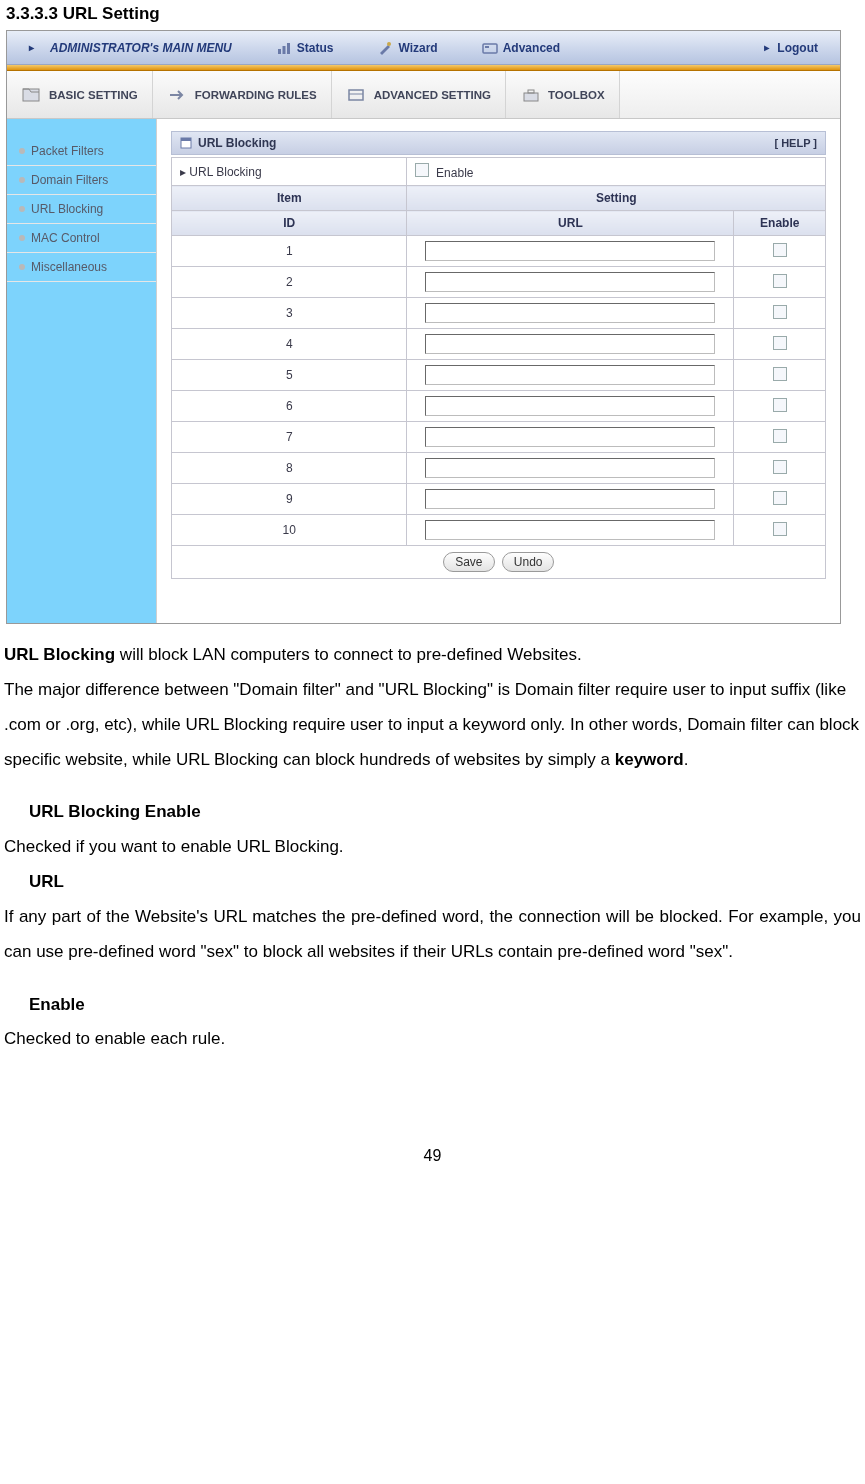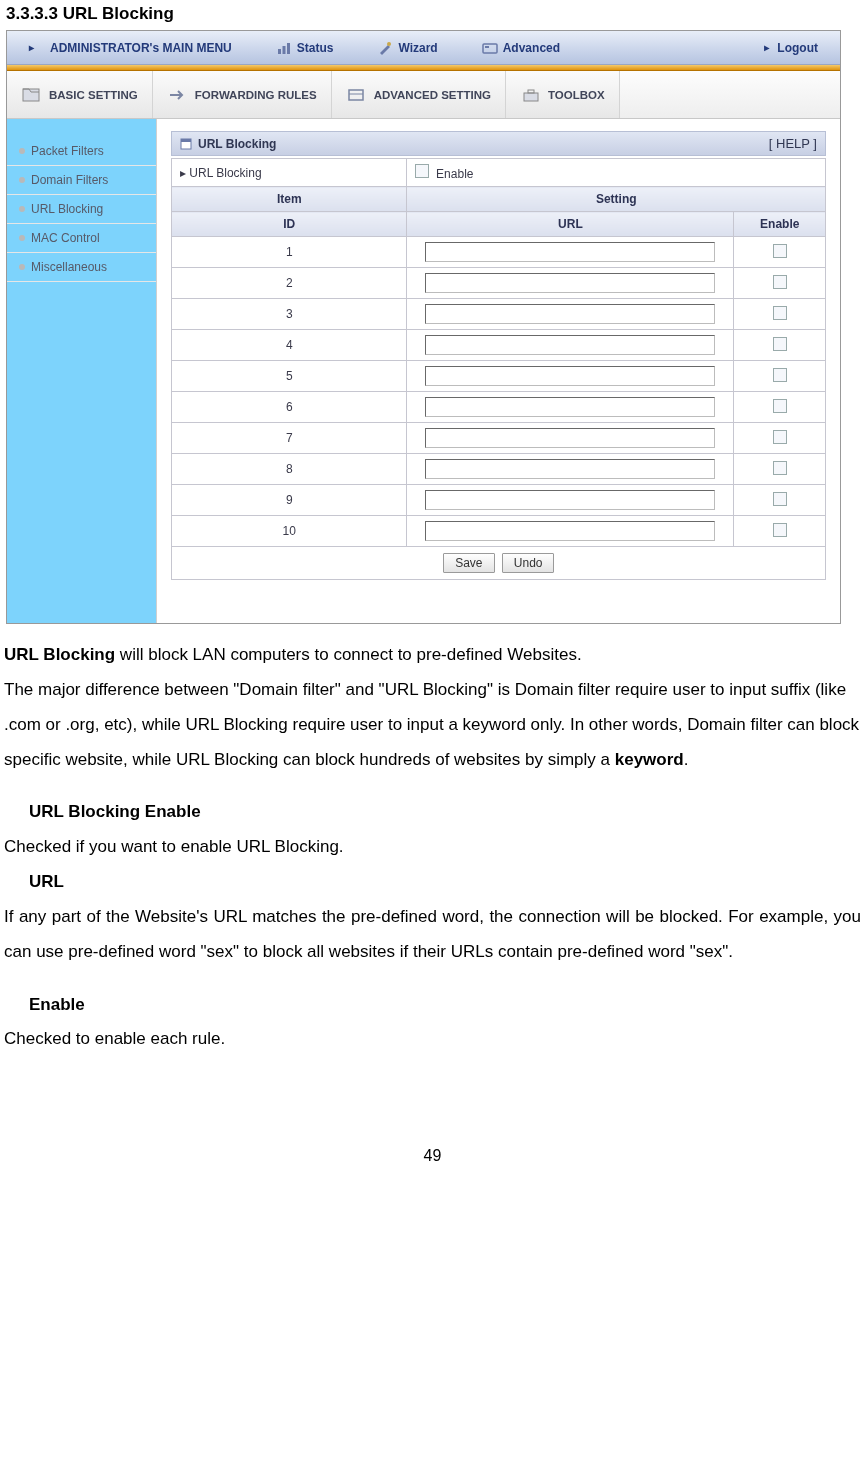--- a/index.html
+++ b/index.html
@@ -40,21 +40,21 @@
     align-items: center;
     gap: 5px;
     padding: 0 22px;
     color: #233a7a;
     font-weight: bold;
     font-size: 12px;
     height: 100%;
   }
   .top-item .ico { width: 16px; height: 16px; }
   .tri { font-size: 10px; color: #233a7a; margin-right: 3px; }
-  .main-menu-label { color: #233a7a; font-weight: bold; font-size: 12px; padding-left: 8px; }
+  .main-menu-label { color: #233a7a; font-weight: bold; font-size: 12px; padding-left: 8px; font-style: italic; }
   .logout { margin-left: auto; padding-right: 22px; }
   .sep-bar {
     height: 6px;
     background: linear-gradient(#f4c96a, #e0930e);
     border-bottom: 1px solid #b57200;
   }
   .tab-bar {
     height: 48px;
     display: flex;
     align-items: stretch;
@@ -109,21 +109,21 @@
     background: linear-gradient(#e0e6f3,#c7cfe4);
     border: 1px solid #b7bfd5;
     display: flex;
     align-items: center;
     justify-content: space-between;
     padding: 4px 8px;
     font-size: 12px;
     color: #303753;
   }
   .panel-title .left { display:flex; align-items:center; gap:6px; font-weight:bold;}
-  .help-link { color: #303753; font-weight: normal; font-size: 13px; }
+  .help-link { color: #303753; font-weight: bold; font-size: 11px; }
   .cfg-table {
     width: 100%;
     border-collapse: collapse;
     margin-top: 2px;
   }
   .cfg-table th, .cfg-table td {
     border: 1px solid #c6c6d0;
     font-size: 12px;
     padding: 5px 8px;
     text-align: center;
@@ -153,21 +153,21 @@
     border: 1px solid #c6c6d0;
     border-top: none;
   }
   .btn {
     display: inline-block;
     min-width: 52px;
     padding: 2px 8px;
     font-size: 12px;
     color: #333;
     border: 1px solid #9a9a9a;
-    border-radius: 1px;
+    border-radius: 10px;
     background: linear-gradient(#fefefe,#e3e3e3);
     margin: 0 2px;
     cursor: pointer;
   }
   
   .doc {
     margin: 0 2px;
     line-height: 2.05;
     font-size: 17px;
     text-align: left;
@@ -179,21 +179,21 @@
   }
   .pagenum {
     text-align: center;
     margin-top: 90px;
     font-size: 16px;
   }
 </style>
 </head>
 <body>
 
-<div class="section-heading">3.3.3.3 URL Blocking</div>
+<div class="section-heading">3.3.3.3 URL Setting</div>
 
 <div class="router">
 
   <div class="top-bar">
     <div class="top-item">
       <span class="tri">▸</span>
       <span class="main-menu-label">ADMINISTRATOR's MAIN MENU</span>
     </div>
     <div class="top-item">
       <svg class="ico" viewBox="0 0 16 16">

